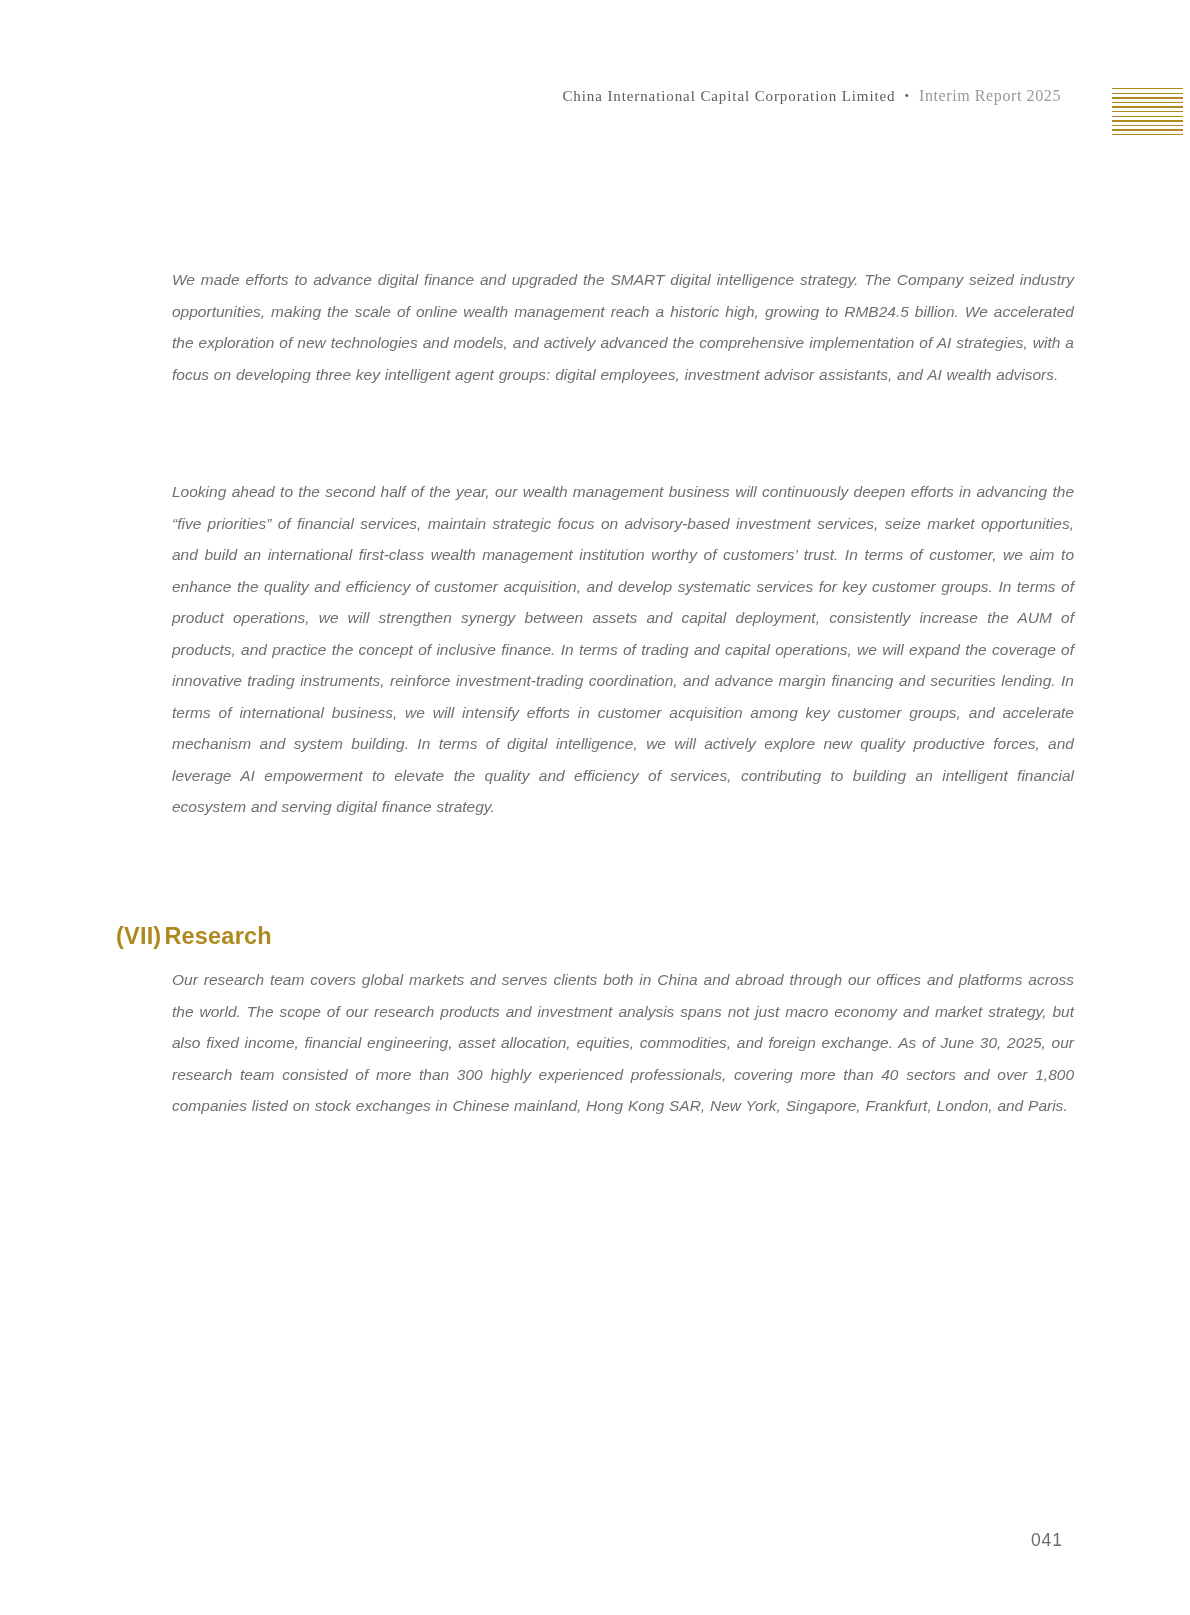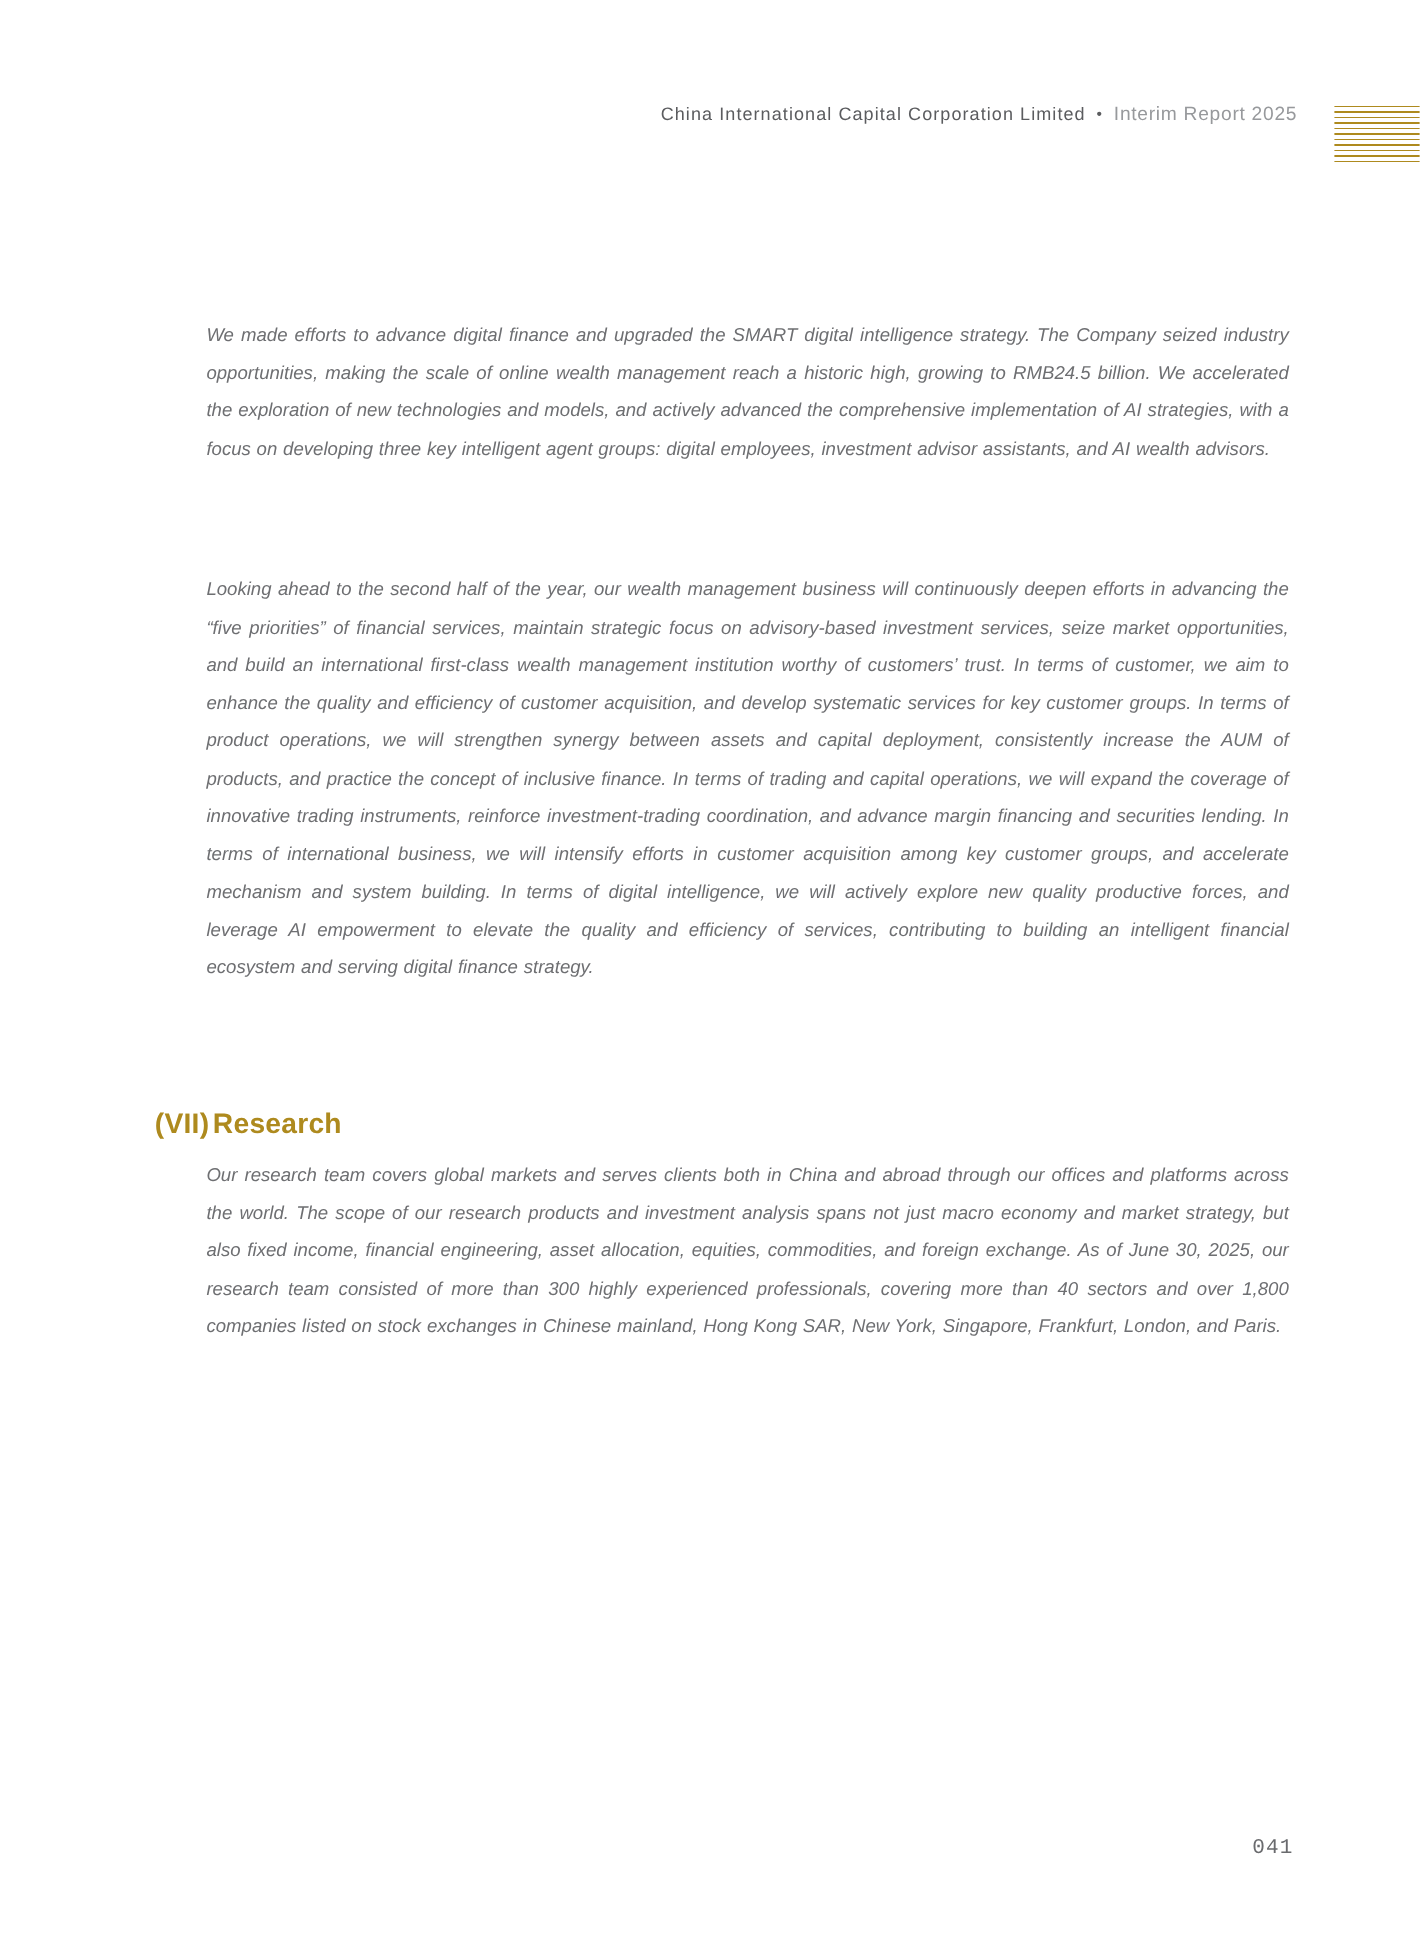--- a/index.html
+++ b/index.html
@@ -7,23 +7,23 @@
     position: relative;
     width: 1190px;
     height: 1615px;
     background: #ffffff;
     font-family: "Liberation Sans", sans-serif;
     overflow: hidden;
   }
   .page-header {
     position: absolute;
     top: 87px;
-    right: 109px;
+    right: 129px;
     white-space: nowrap;
-    font-family: Liberation Sans, sans-serif;
+    font-family: Liberation Serif, serif;
     font-size: 15px;
     letter-spacing: 0.9px;
     color: var(--header-company, #5B5C5F);
   }
   .page-header .bullet {
     display: inline-block;
     margin: 0 9px;
     font-size: 13px;
     vertical-align: 1px;
     color: var(--header-company, #5B5C5F);
@@ -68,38 +68,38 @@
     top: 461px;
     margin: 0;
     font-size: 21px;
     line-height: 25px;
     font-weight: bold;
     letter-spacing: 0.2px;
     color: var(--accent-gold, #AE8A1E);
   }
   .h-research {
     position: absolute;
-    left: 129px;
+    left: 116px;
     top: 922px;
     margin: 0;
     font-size: 23.5px;
     line-height: 28px;
     font-weight: bold;
     letter-spacing: 0.2px;
     color: var(--accent-gold, #AE8A1E);
     text-align: center;
   }
   .h-research .hr-label { margin-left: 3px; }
   .page-number {
     position: absolute;
     top: 1530px;
     left: 1016px;
     width: 62px;
-    text-align: right;
-    font-family: Liberation Mono, monospace;
+    text-align: center;
+    font-family: Liberation Sans, sans-serif;
     font-size: 17.5px;
     letter-spacing: 1px;
     color: var(--page-number, #6A6B6E);
   }
 </style>
 </head>
 <body>
 
 <div class="page">
 

